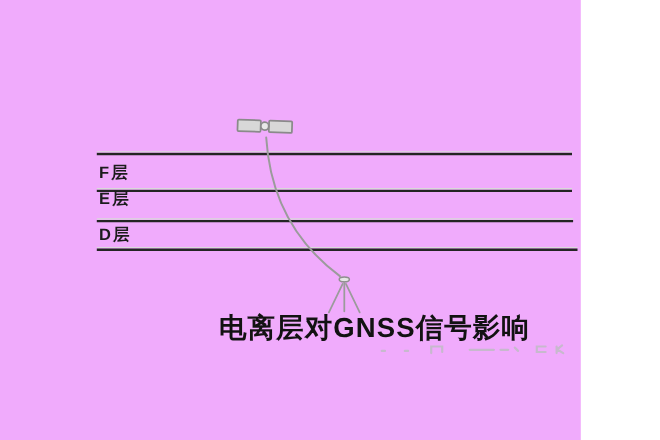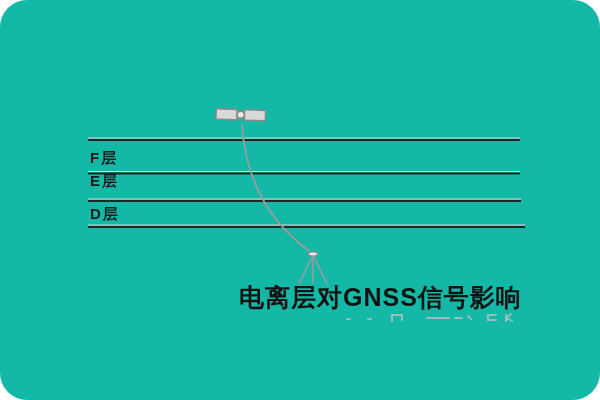--- a/index.html
+++ b/index.html
@@ -1,22 +1,21 @@
 <!DOCTYPE html>
 <html><head>
 <meta charset="utf-8">
 <style>
   html,body{margin:0;padding:0;background:#ffffff;}
   .stage{
     position:relative;
-    width:600px;height:400px;
-    background:#14b8a6;
+    width:528px;height:400px;
+    background:#f0abfc;
     overflow:hidden;
     font-family:"Liberation Sans", sans-serif;
-    border-radius:27px;
   }
   .stage svg{position:absolute;left:0;top:0;}
   .layer-label{
     position:absolute;
     left:90px;
     font-size:15px;
     font-weight:600;
     color:#1c1c1c;
     letter-spacing:2px;
     line-height:16px;
@@ -26,21 +25,20 @@
     position:absolute;
     left:199px;
     top:281px;
     width:270px;
     font-size:25px;
     font-weight:700;
     color:#121212;
     letter-spacing:1px;
     white-space:nowrap;
     font-family:"Liberation Sans", sans-serif;
-    margin-left:40px;
   }
 </style>
 </head>
 <body>
 
 <div class="stage">
 
   <svg width="600" height="400" viewBox="0 0 600 400">
 
     <g stroke="#242424" stroke-width="2.2" stroke-linecap="butt">

